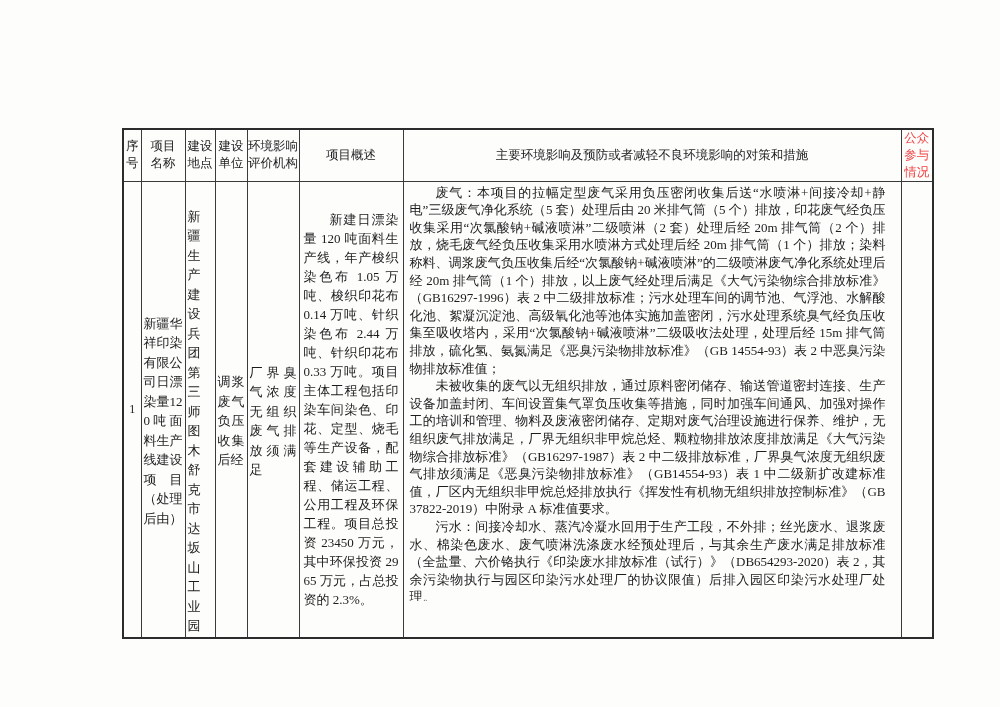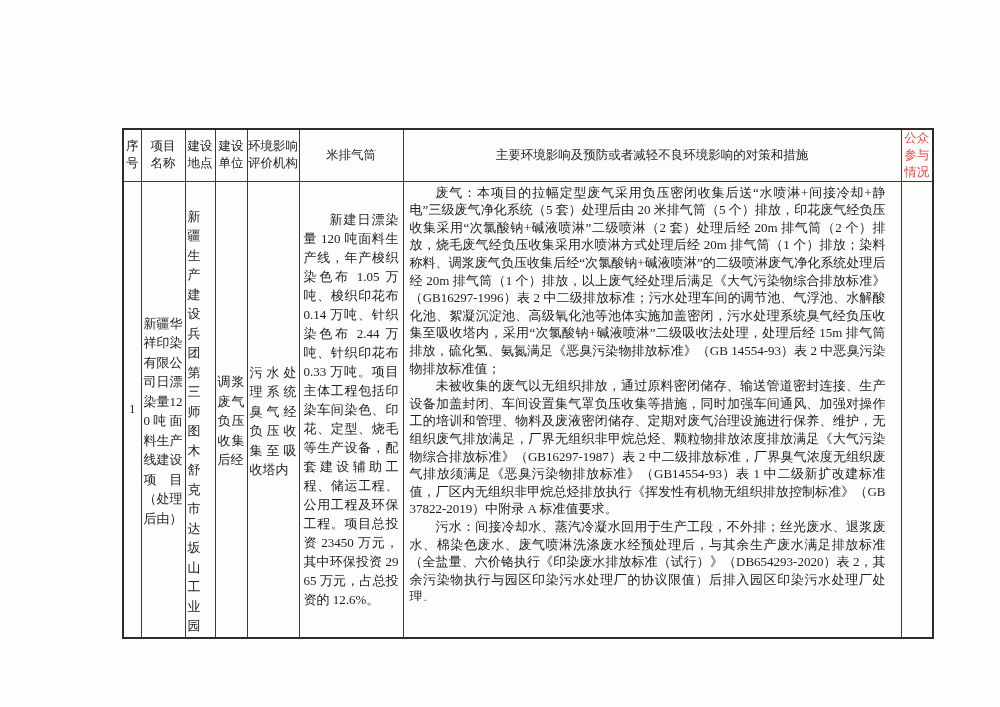--- a/index.html
+++ b/index.html
@@ -88,42 +88,42 @@
       <th>序
 号</th>
       <th>项目
 名称</th>
       <th>建设
 地点</th>
       <th>建设
 单位</th>
       <th>环境影响
 评价机构</th>
-      <th>米排气筒</th>
+      <th>项目概述</th>
       <th>主要环境影响及预防或者减轻不良环境影响的对策和措施</th>
       <th class="small-hdr">公众
 参与
 情况</th>
     </tr>
     <tr class="row">
       <td class="cell-index">1</td>
       <td class="vwrap">
         <div class="blk">新疆华祥印染有限公司日漂染量120吨面料生产线建设项目（处理后由）</div>
       </td>
       <td class="vwrap">
         <div class="blk">新疆生产建设兵团第三师图木舒克市达坂山工业园</div>
       </td>
       <td class="vwrap">
         <div class="blk">调浆废气负压收集后经</div>
       </td>
       <td class="vwrap">
-        <div class="blk">污水处理系统臭气经负压收集至吸收塔内</div>
+        <div class="blk">厂界臭气浓度无组织废气排放须满足</div>
       </td>
       <td class="cell-overview">
-        <div class="overview-text">新建日漂染量 120 吨面料生产线，年产梭织染色布 1.05 万吨、梭织印花布 0.14 万吨、针织染色布 2.44 万吨、针织印花布 0.33 万吨。项目主体工程包括印染车间染色、印花、定型、烧毛等生产设备，配套建设辅助工程、储运工程、公用工程及环保工程。项目总投资 23450 万元，其中环保投资 2965 万元，占总投资的 12.6%。</div>
+        <div class="overview-text">新建日漂染量 120 吨面料生产线，年产梭织染色布 1.05 万吨、梭织印花布 0.14 万吨、针织染色布 2.44 万吨、针织印花布 0.33 万吨。项目主体工程包括印染车间染色、印花、定型、烧毛等生产设备，配套建设辅助工程、储运工程、公用工程及环保工程。项目总投资 23450 万元，其中环保投资 2965 万元，占总投资的 2.3%。</div>
       </td>
       <td class="cell-measures">
         <div class="measures-wrap">
           <p>废气：本项目的拉幅定型废气采用负压密闭收集后送“水喷淋+间接冷却+静电”三级废气净化系统（5 套）处理后由 20 米排气筒（5 个）排放，印花废气经负压收集采用“次氯酸钠+碱液喷淋”二级喷淋（2 套）处理后经 20m 排气筒（2 个）排放，烧毛废气经负压收集采用水喷淋方式处理后经 20m 排气筒（1 个）排放；染料称料、调浆废气负压收集后经“次氯酸钠+碱液喷淋”的二级喷淋废气净化系统处理后经 20m 排气筒（1 个）排放，以上废气经处理后满足《大气污染物综合排放标准》（GB16297-1996）表 2 中二级排放标准；污水处理车间的调节池、气浮池、水解酸化池、絮凝沉淀池、高级氧化池等池体实施加盖密闭，污水处理系统臭气经负压收集至吸收塔内，采用“次氯酸钠+碱液喷淋”二级吸收法处理，处理后经 15m 排气筒排放，硫化氢、氨氮满足《恶臭污染物排放标准》（GB 14554-93）表 2 中恶臭污染物排放标准值；</p>
           <p>未被收集的废气以无组织排放，通过原料密闭储存、输送管道密封连接、生产设备加盖封闭、车间设置集气罩负压收集等措施，同时加强车间通风、加强对操作工的培训和管理、物料及废液密闭储存、定期对废气治理设施进行保养、维护，无组织废气排放满足，厂界无组织非甲烷总烃、颗粒物排放浓度排放满足《大气污染物综合排放标准》（GB16297-1987）表 2 中二级排放标准，厂界臭气浓度无组织废气排放须满足《恶臭污染物排放标准》（GB14554-93）表 1 中二级新扩改建标准值，厂区内无组织非甲烷总烃排放执行《挥发性有机物无组织排放控制标准》（GB37822-2019）中附录 A 标准值要求。</p>
           <p>污水：间接冷却水、蒸汽冷凝水回用于生产工段，不外排；丝光废水、退浆废水、棉染色废水、废气喷淋洗涤废水经预处理后，与其余生产废水满足排放标准（全盐量、六价铬执行《印染废水排放标准（试行）》（DB654293-2020）表 2，其余污染物执行与园区印染污水处理厂的协议限值）后排入园区印染污水处理厂处理。</p>
           <p>噪声：本项目产噪设备主要为生产设备，选择低噪声主变和配电设备，并从源</p>
         </div>
       </td>
       <td class="cell-public"></td>

